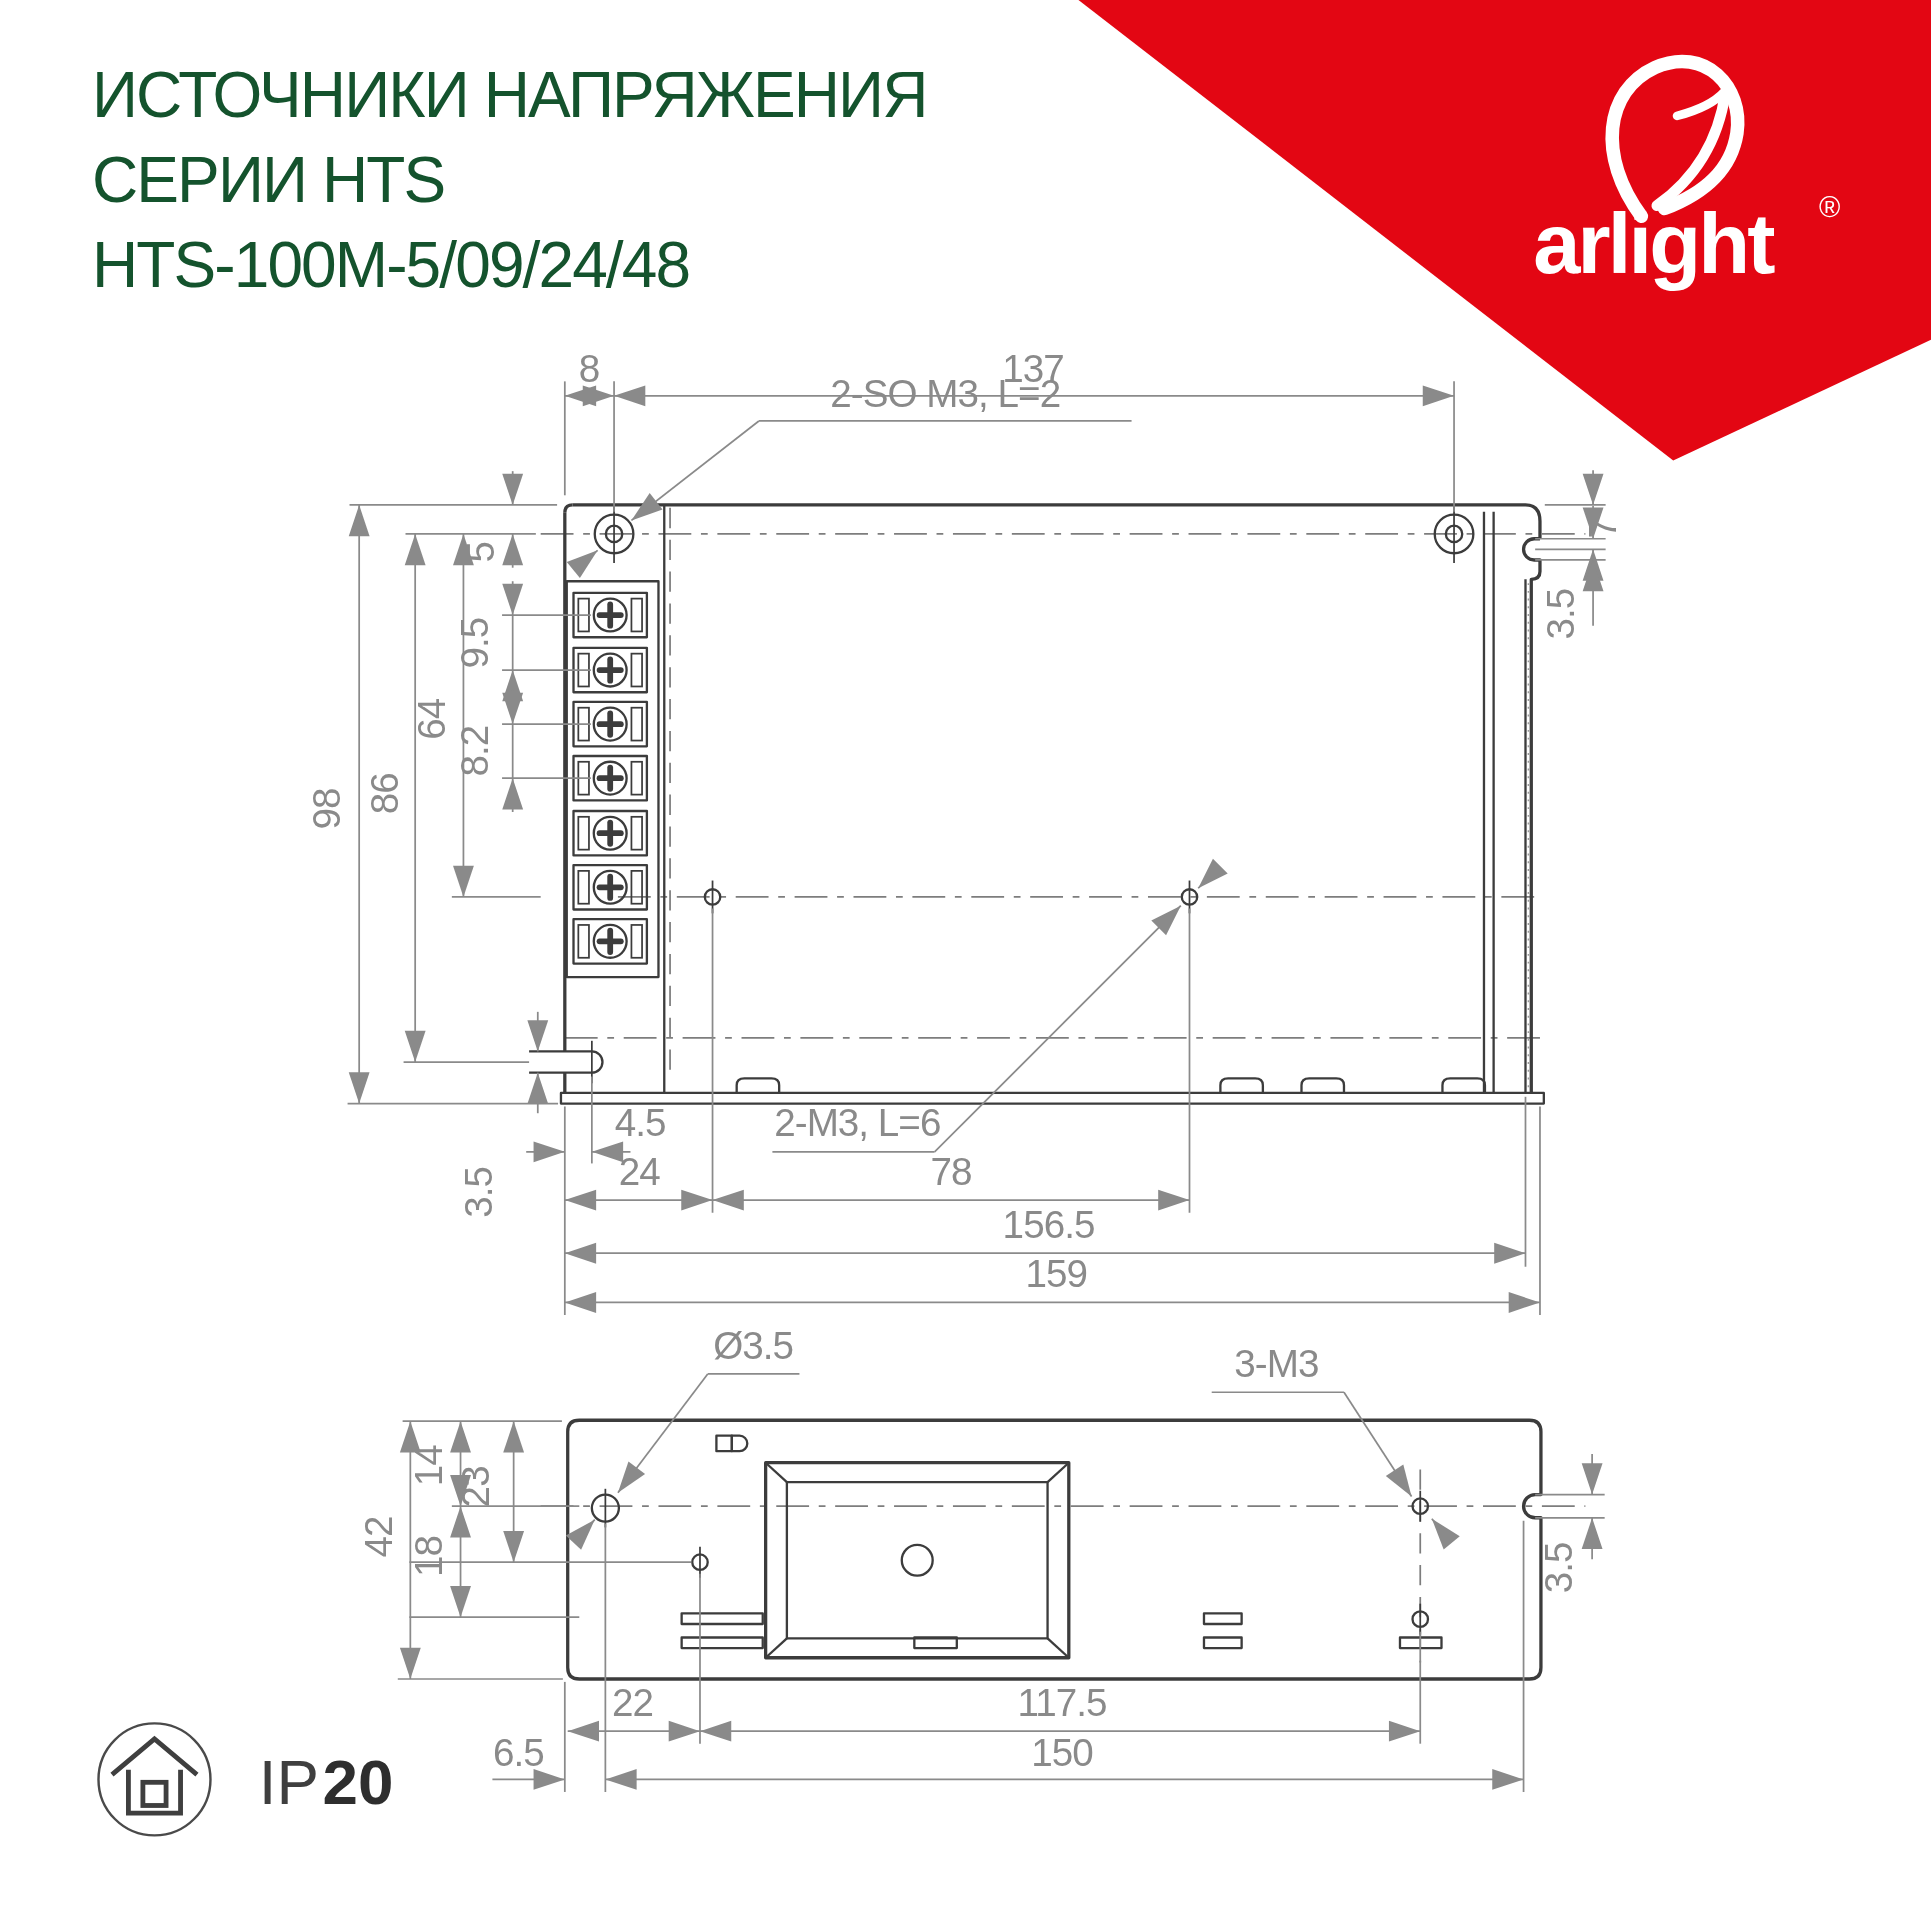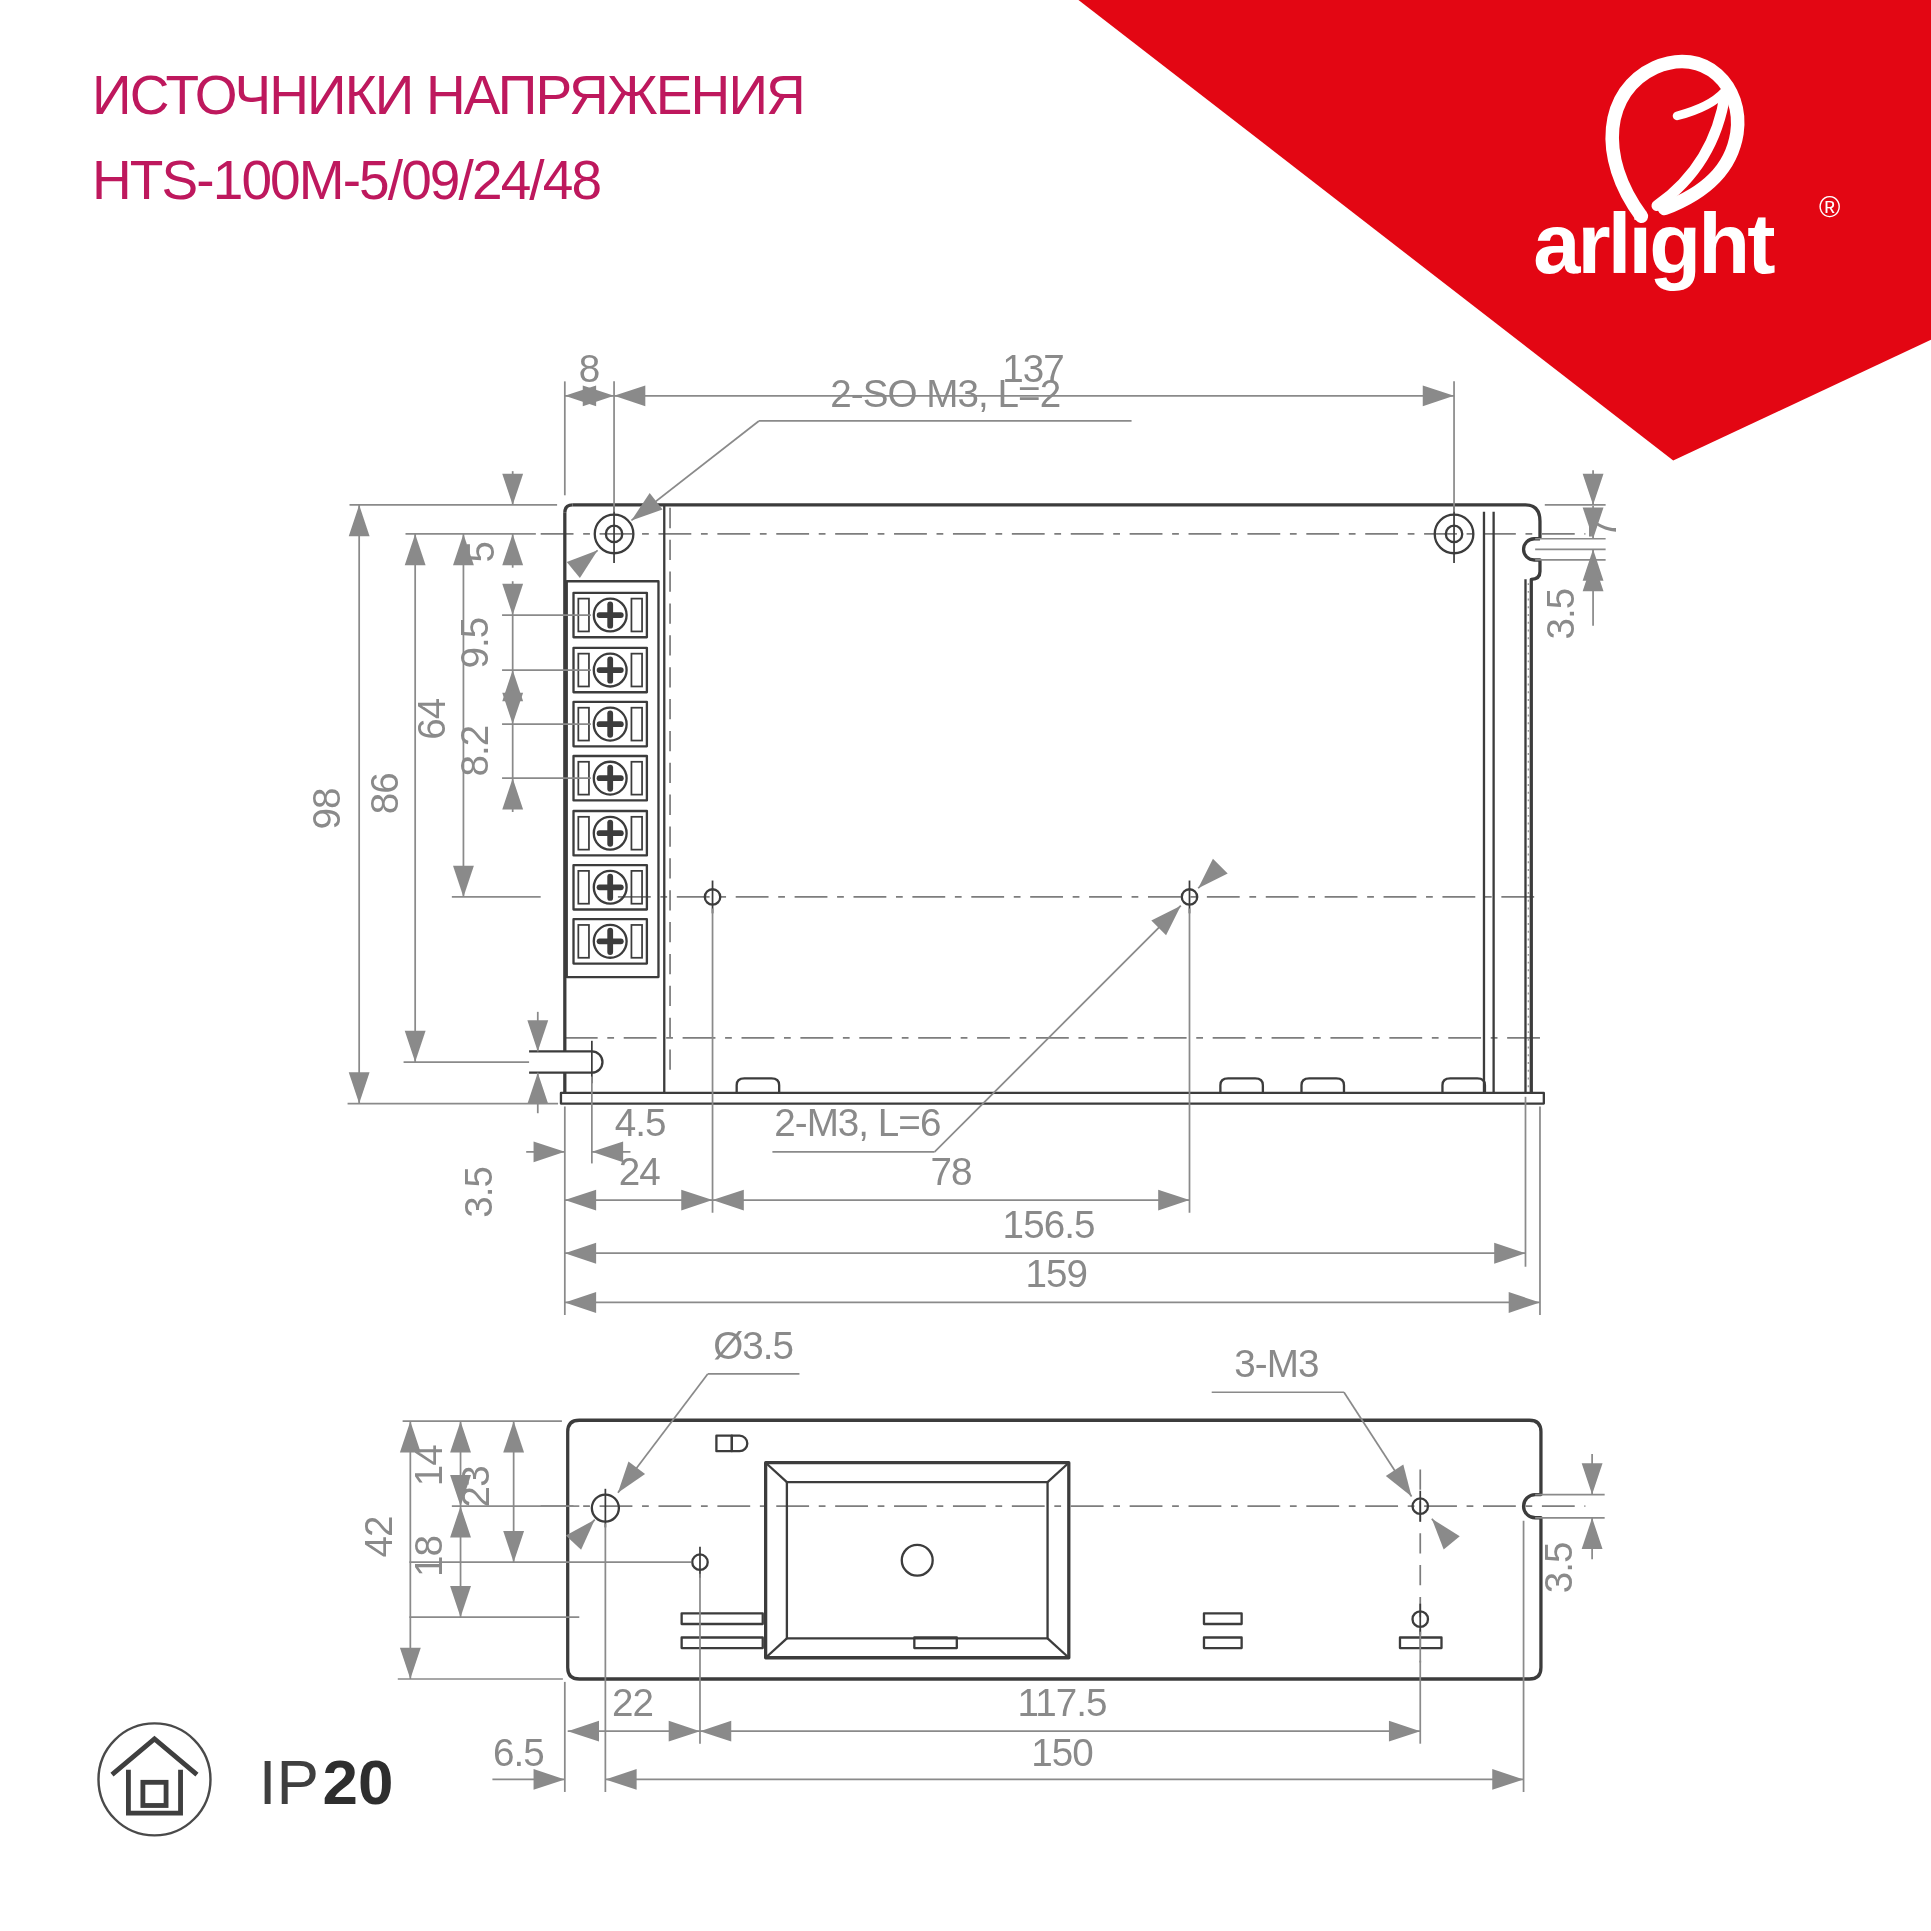--- a/index.html
+++ b/index.html
@@ -1,37 +1,38 @@
 <!DOCTYPE html>
 <html><head>
 <meta charset="utf-8">
 <style>
   html,body{margin:0;padding:0;background:#ffffff;}
   #page{position:relative;width:1931px;height:1931px;background:#fff;overflow:hidden;
         font-family:"Liberation Sans", sans-serif;}
-  #titleBlock{position:absolute;left:92px;top:53px;color:#be185d;
-      font-size:55px;line-height:85px;font-weight:400;letter-spacing:-1.9px;white-space:nowrap;}
+  #titleBlock{position:absolute;left:92px;top:53px;color:#14532d;
+      font-size:64px;line-height:85px;font-weight:400;letter-spacing:-1.9px;white-space:nowrap;}
   svg text{font-family:"Liberation Sans", sans-serif;}
   .dimtxt{fill:#8a8a8a;font-size:40px;letter-spacing:-1px;}
   .lbltxt{fill:#8a8a8a;font-size:40px;letter-spacing:-1px;}
   .out{stroke:#3c3c3c;stroke-width:3.4;fill:none;stroke-linejoin:round;}
   .out2{stroke:#3c3c3c;stroke-width:2.4;fill:none;stroke-linejoin:round;}
   .thin{stroke:#3c3c3c;stroke-width:1.8;fill:none;}
   .dim{stroke:#8a8a8a;stroke-width:1.8;fill:none;}
   .chain{stroke:#7d7d7d;stroke-width:1.8;fill:none;stroke-dasharray:34 10 7 10;}
   .dsh{stroke:#7d7d7d;stroke-width:1.8;fill:none;stroke-dasharray:21 12;}
   .dots{stroke:#9a9a9a;stroke-width:1.5;fill:none;stroke-dasharray:2 6;}
 </style>
 </head>
 <body>
 
 <div id="page">
 
   <div id="titleBlock">
     <div>ИСТОЧНИКИ НАПРЯЖЕНИЯ</div>
+    <div>СЕРИИ HTS</div>
     <div>HTS-100M-5/09/24/48</div>
   </div>
 
   <svg width="1931" height="1931" viewBox="0 0 2000 2000" style="position:absolute;left:0;top:0;">
     <defs>
       <marker id="ae" orient="auto" markerWidth="20" markerHeight="14" refX="19" refY="7">
         <path d="M1,1 L19,7 L1,13 z" fill="#8a8a8a"></path>
       </marker>
       <marker id="as" orient="auto" markerWidth="20" markerHeight="14" refX="1" refY="7">
         <path d="M19,1 L1,7 L19,13 z" fill="#8a8a8a"></path>

